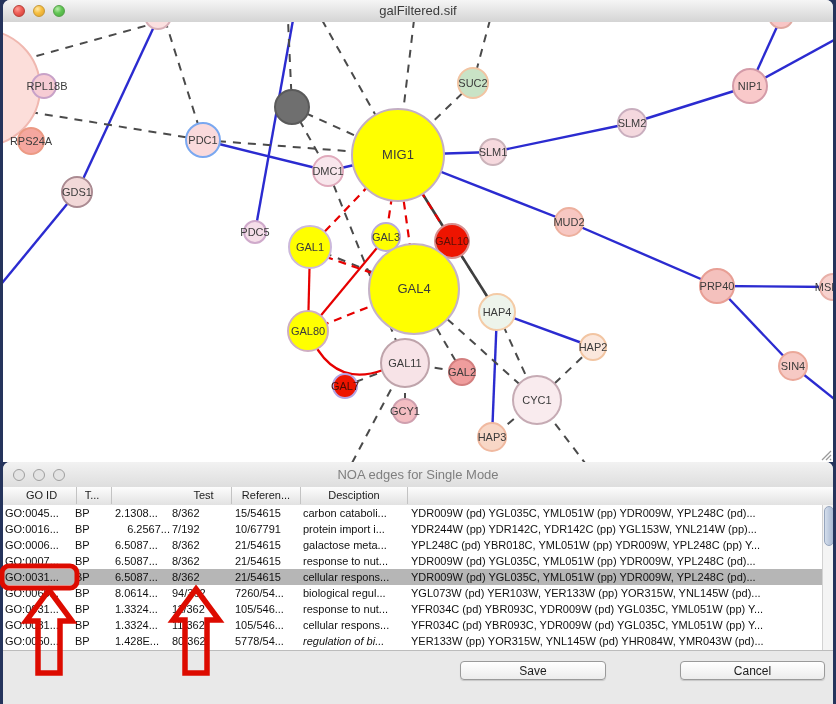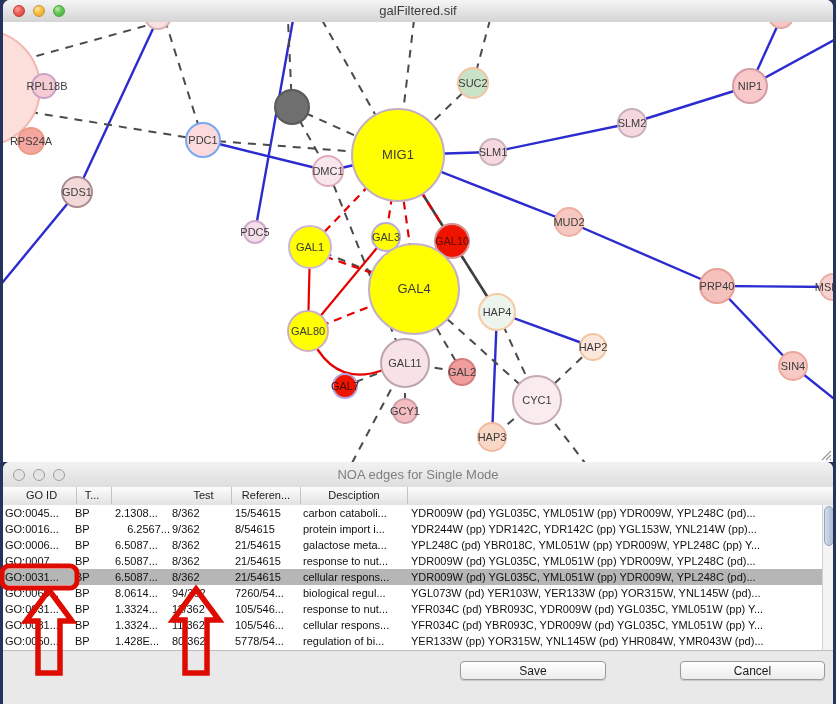--- a/index.html
+++ b/index.html
@@ -200,22 +200,22 @@
         <span class="tcell" style="left: 112px; width: 55px;">2.1308...</span>
         <span class="tcell" style="left: 169px; width: 61px;">8/362</span>
         <span class="tcell" style="left: 232px; width: 66px;">15/54615</span>
         <span class="tcell" style="left: 300px; width: 106px;">carbon cataboli...</span>
         <span class="tcell" style="left: 408px; width: 409px;">YDR009W (pd) YGL035C, YML051W (pp) YDR009W, YPL248C (pd)...</span>
       </div>
       <div class="trow" style="top: 16px;">
         <span class="tcell" style="left: 2px; width: 68px;">GO:0016...</span>
         <span class="tcell" style="left: 72px; width: 38px;">BP</span>
         <span class="tcell" style="left: 112px; width: 55px; text-align: right;">6.2567...</span>
-        <span class="tcell" style="left: 169px; width: 61px;">9/362</span>
-        <span class="tcell" style="left: 232px; width: 66px;">8/54615</span>
+        <span class="tcell" style="left: 169px; width: 61px;">7/192</span>
+        <span class="tcell" style="left: 232px; width: 66px;">10/67791</span>
         <span class="tcell" style="left: 300px; width: 106px;">protein import i...</span>
         <span class="tcell" style="left: 408px; width: 409px;">YDR244W (pp) YDR142C, YDR142C (pp) YGL153W, YNL214W (pp)...</span>
       </div>
       <div class="trow" style="top: 32px;">
         <span class="tcell" style="left: 2px; width: 68px;">GO:0006...</span>
         <span class="tcell" style="left: 72px; width: 38px;">BP</span>
         <span class="tcell" style="left: 112px; width: 55px;">6.5087...</span>
         <span class="tcell" style="left: 169px; width: 61px;">8/362</span>
         <span class="tcell" style="left: 232px; width: 66px;">21/54615</span>
         <span class="tcell" style="left: 300px; width: 106px;">galactose meta...</span>
@@ -265,21 +265,21 @@
         <span class="tcell" style="left: 232px; width: 66px;">105/546...</span>
         <span class="tcell" style="left: 300px; width: 106px;">cellular respons...</span>
         <span class="tcell" style="left: 408px; width: 409px;">YFR034C (pd) YBR093C, YDR009W (pd) YGL035C, YML051W (pp) Y...</span>
       </div>
       <div class="trow" style="top: 128px;">
         <span class="tcell" style="left: 2px; width: 68px;">GO:0050...</span>
         <span class="tcell" style="left: 72px; width: 38px;">BP</span>
         <span class="tcell" style="left: 112px; width: 55px;">1.428E...</span>
         <span class="tcell" style="left: 169px; width: 61px;">80/362</span>
         <span class="tcell" style="left: 232px; width: 66px;">5778/54...</span>
-        <span class="tcell" style="left: 300px; width: 106px;">regulation of bi...</span>
+        <span class="tcell" style="left: 300px; width: 106px; font-style: italic;">regulation of bi...</span>
         <span class="tcell" style="left: 408px; width: 409px;">YER133W (pp) YOR315W, YNL145W (pd) YHR084W, YMR043W (pd)...</span>
       </div>
     </div>
   <div id="scrollbar">
     <div id="thumb"></div>
   </div>
   <div id="btnpanel">
     <button class="macbtn" id="save-btn">Save</button>
     <button class="macbtn" id="cancel-btn">Cancel</button>
   </div>

